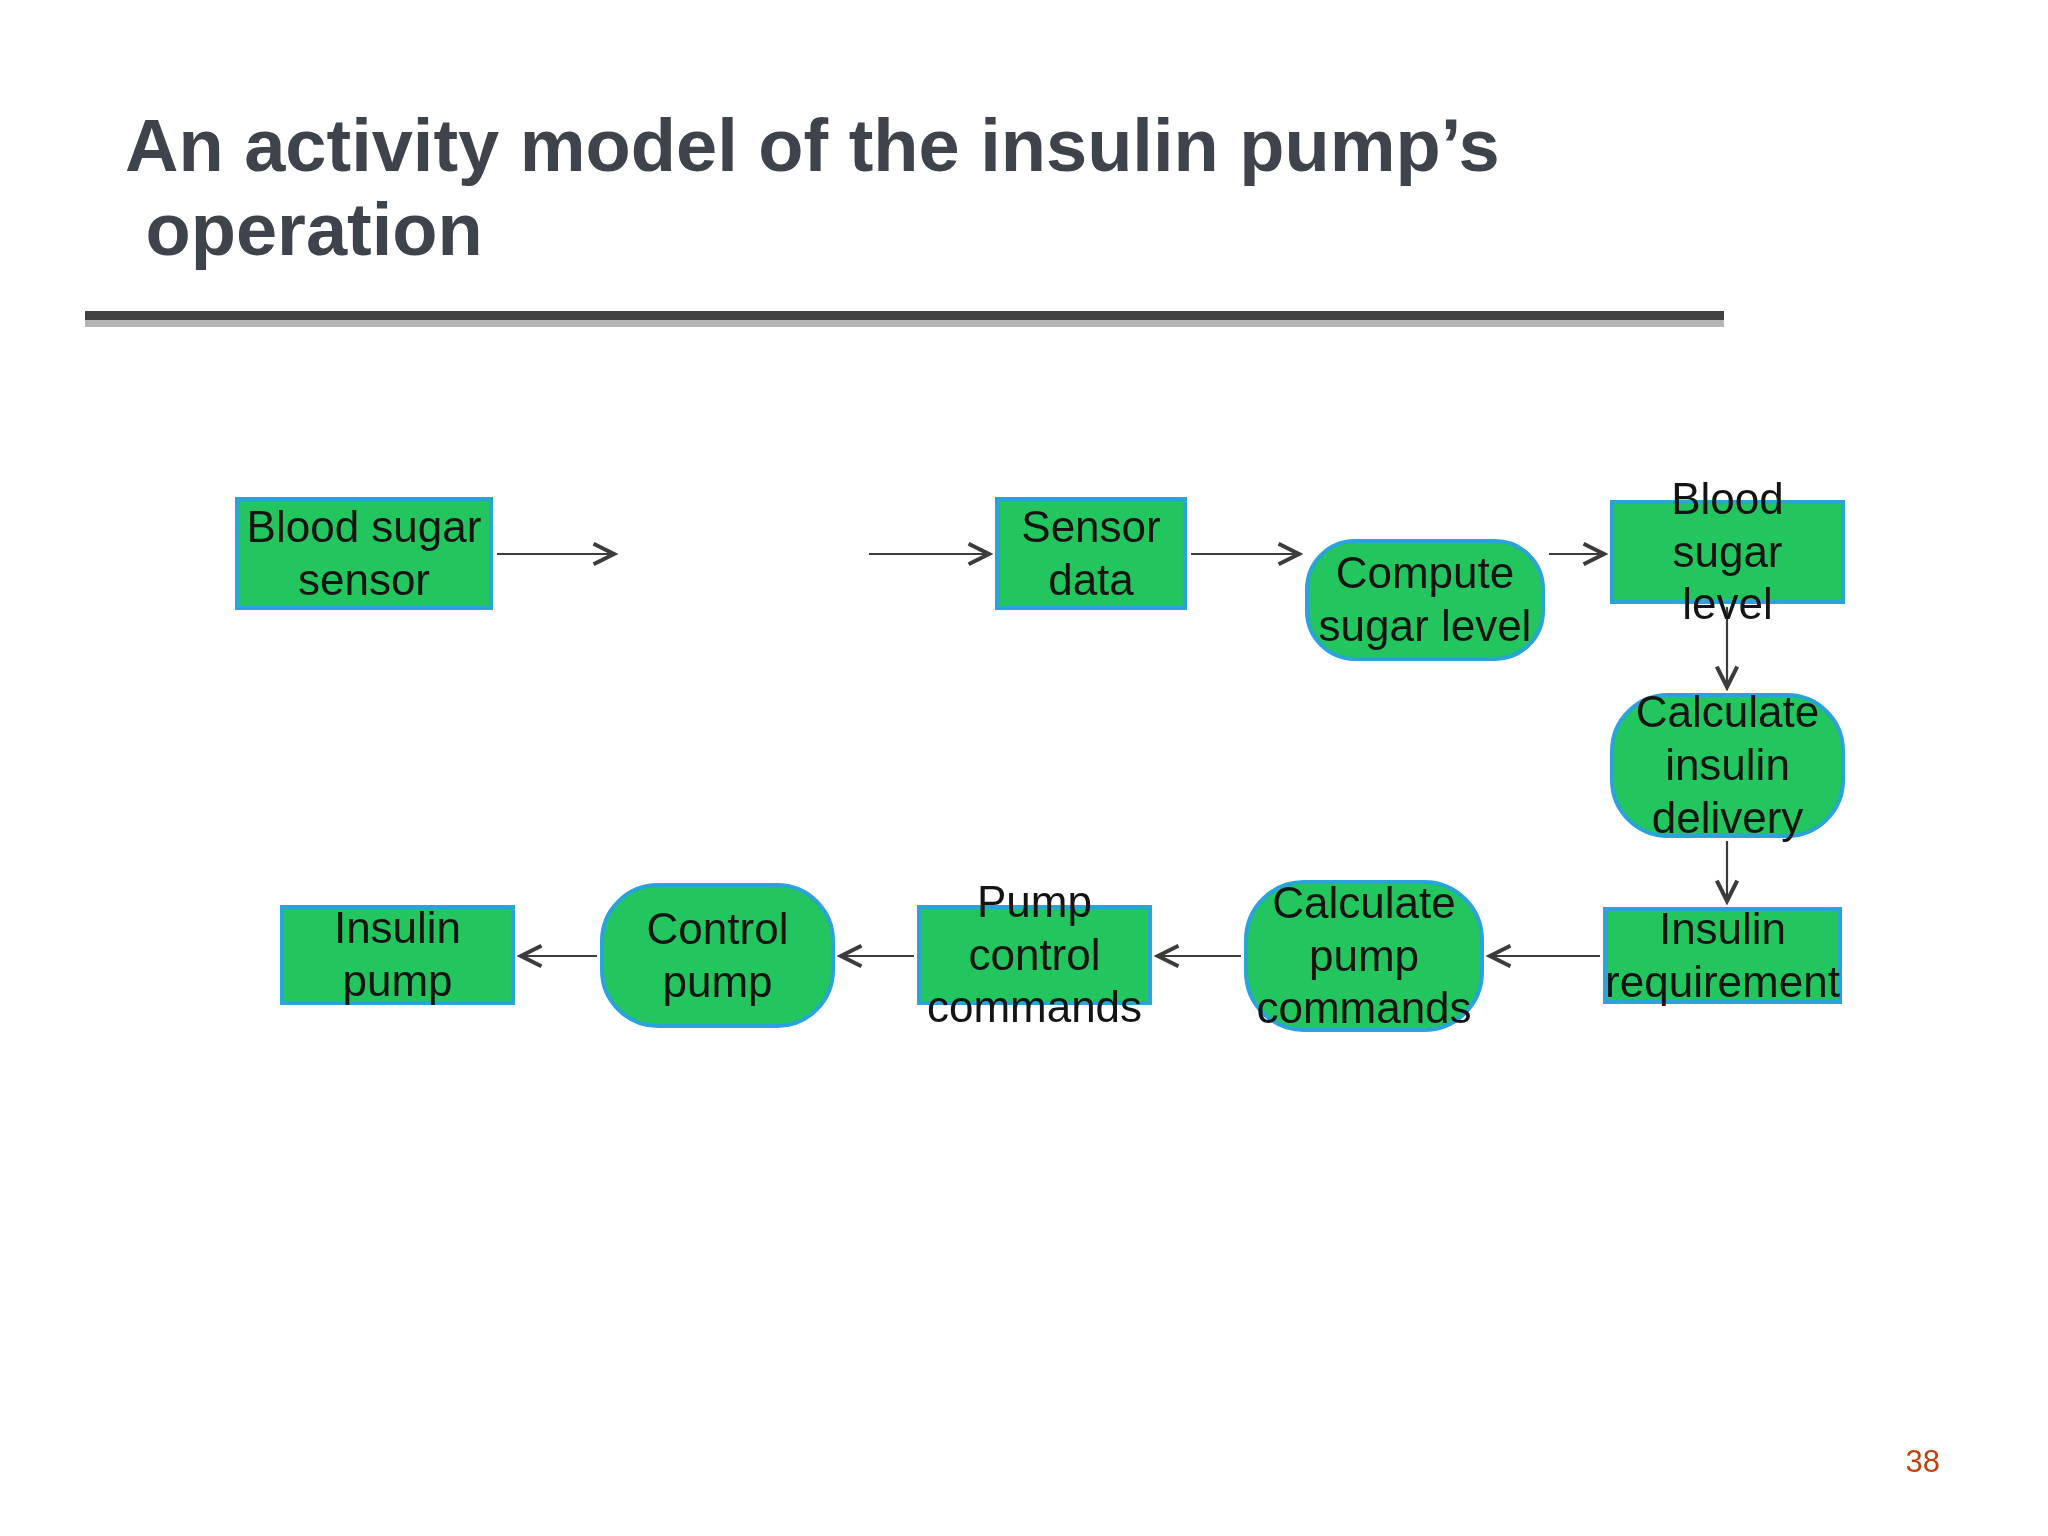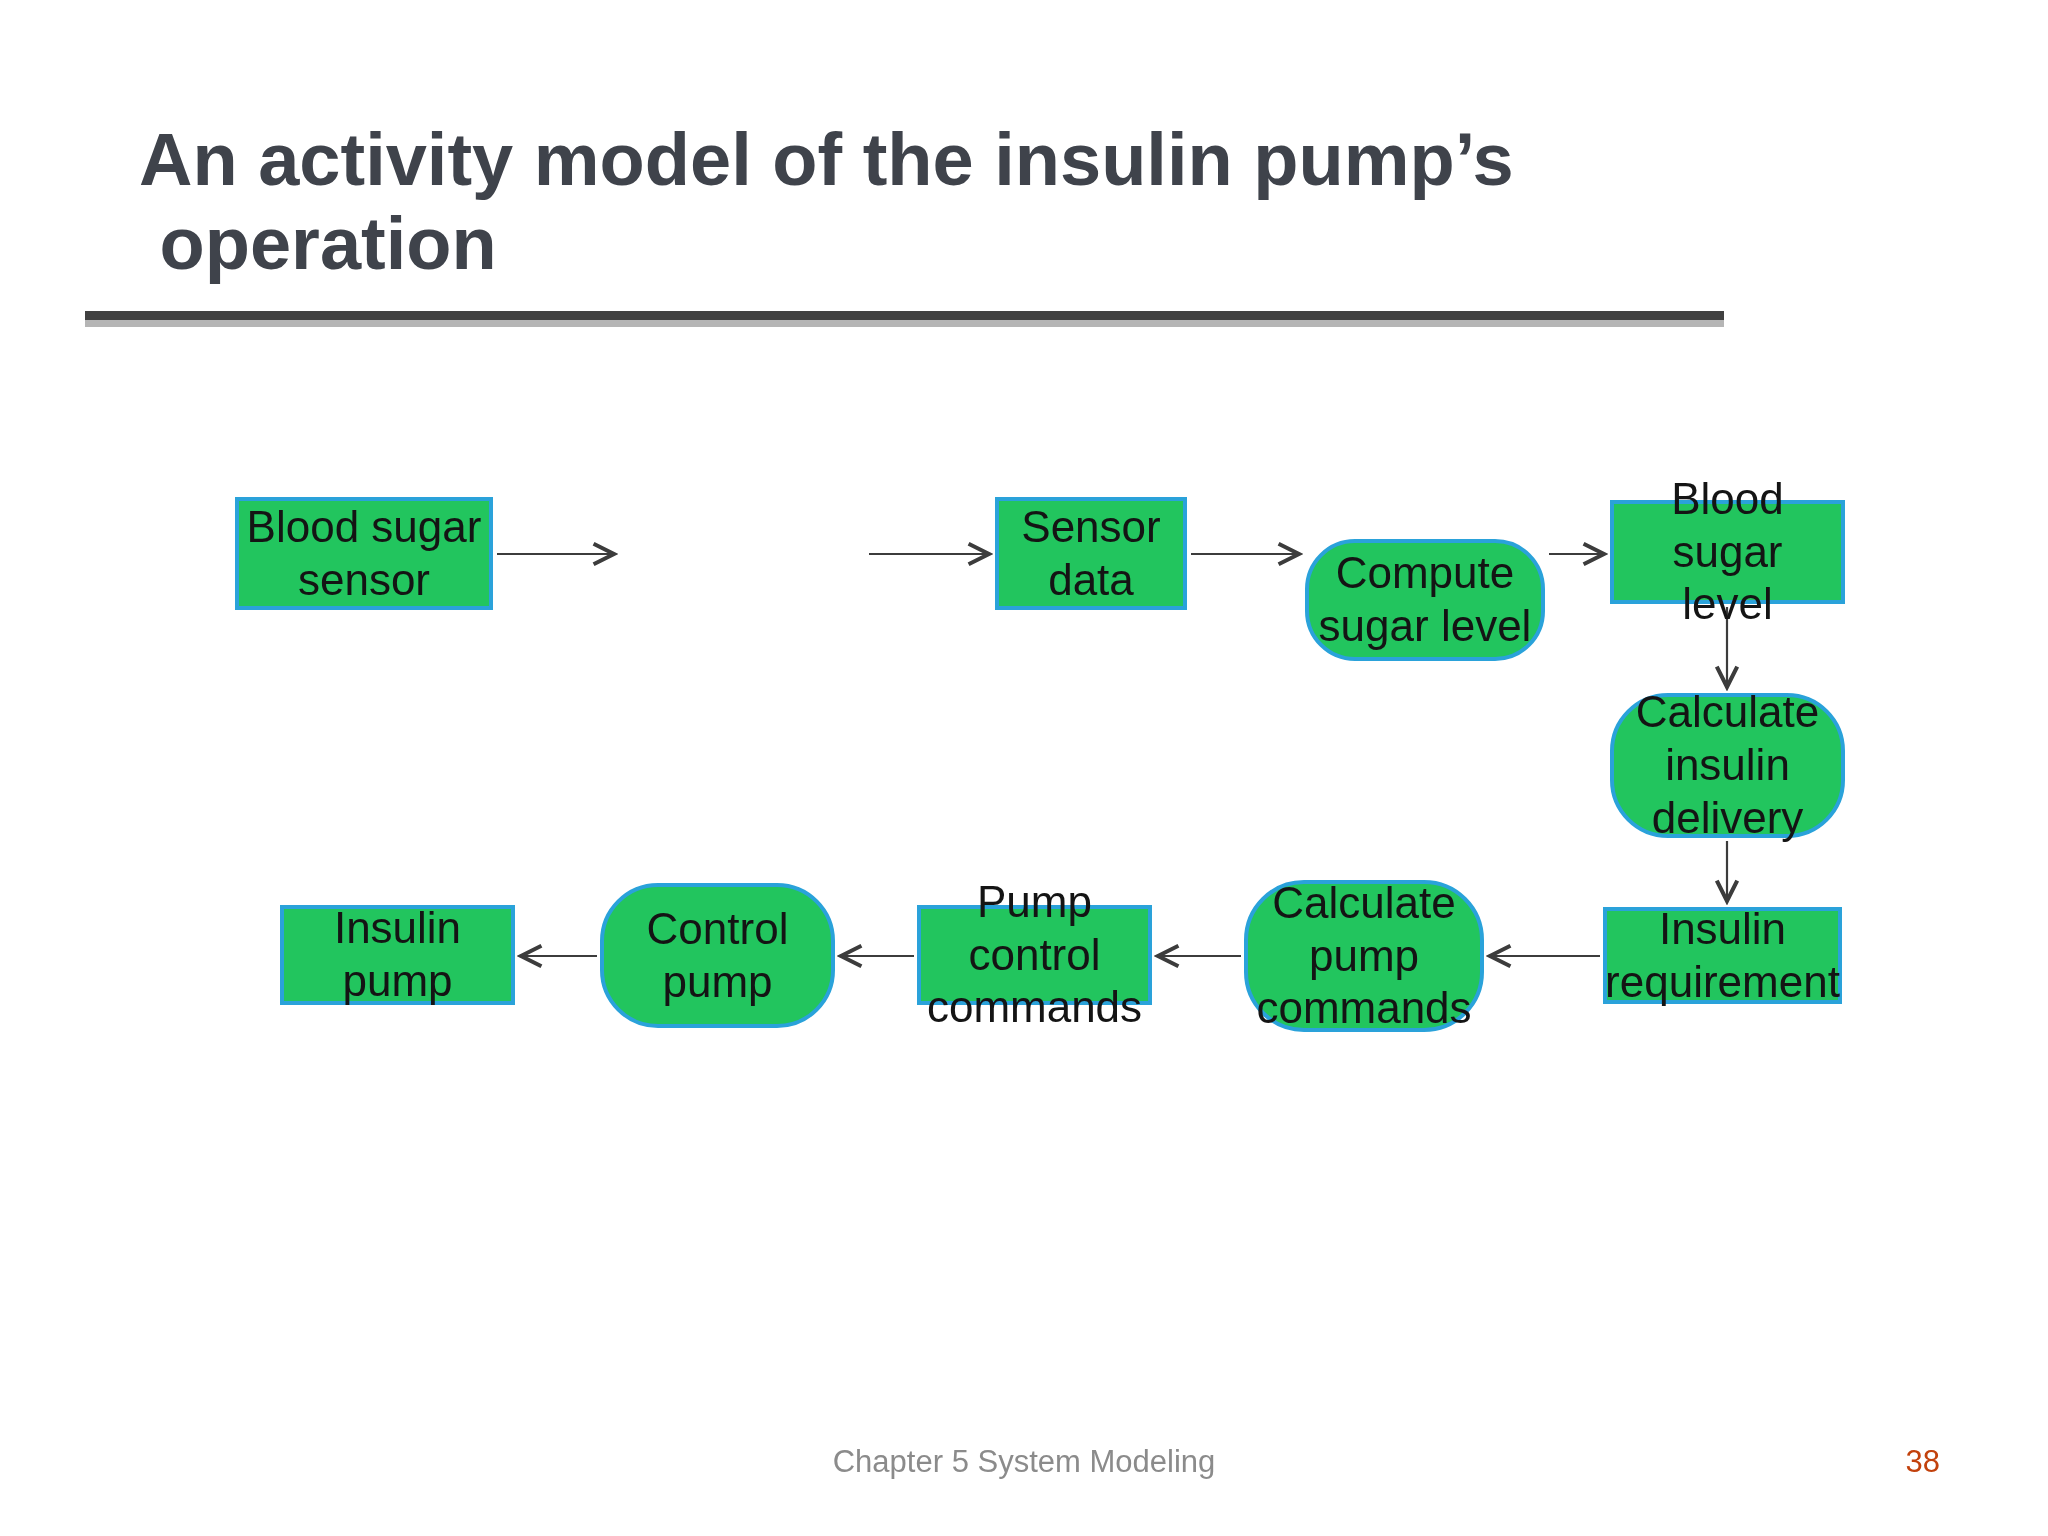--- a/index.html
+++ b/index.html
@@ -1,19 +1,19 @@
 <!DOCTYPE html>
 <html><head>
 <meta charset="utf-8">
 <style>
   html,body{margin:0;padding:0;background:#ffffff;}
   .slide{position:relative;width:2048px;height:1536px;background:#ffffff;overflow:hidden;
          font-family:"Liberation Sans",sans-serif;}
   
-  .title{position:absolute;left:121px;top:100px;width:1500px;margin:18px;
+  .title{position:absolute;left:121px;top:100px;width:1500px;margin:4px;
          font-size:74px;font-weight:bold;color:#3f434b;line-height:1.13;
          white-space:pre-wrap;letter-spacing:0px;}
   
   .rule{position:absolute;left:85px;top:311px;width:1639px;height:16px;}
   .rule .dark{position:absolute;left:0;top:0;width:100%;height:9px;background:#414141;}
   .rule .light{position:absolute;left:0;top:9px;width:100%;height:7px;background:#b5b5b5;}
   
   .diagram{position:absolute;left:0;top:0;width:2048px;height:1536px;}
   .arrow-layer{position:absolute;left:0;top:0;width:2048px;height:1536px;}
   .node{position:absolute;display:flex;align-items:center;justify-content:center;
@@ -110,16 +110,15 @@
 pump</span>
     </div>
 
     <div class="node rect" style="left:280px;top:905px;width:235px;height:100px;">
       <span>Insulin
 pump</span>
     </div>
 
   </div>
 
-  <div class="footer-text">Chapter 5 System Modeling</div>
   <div class="page-number">38</div>
 
 </div>
 
 </body></html>

